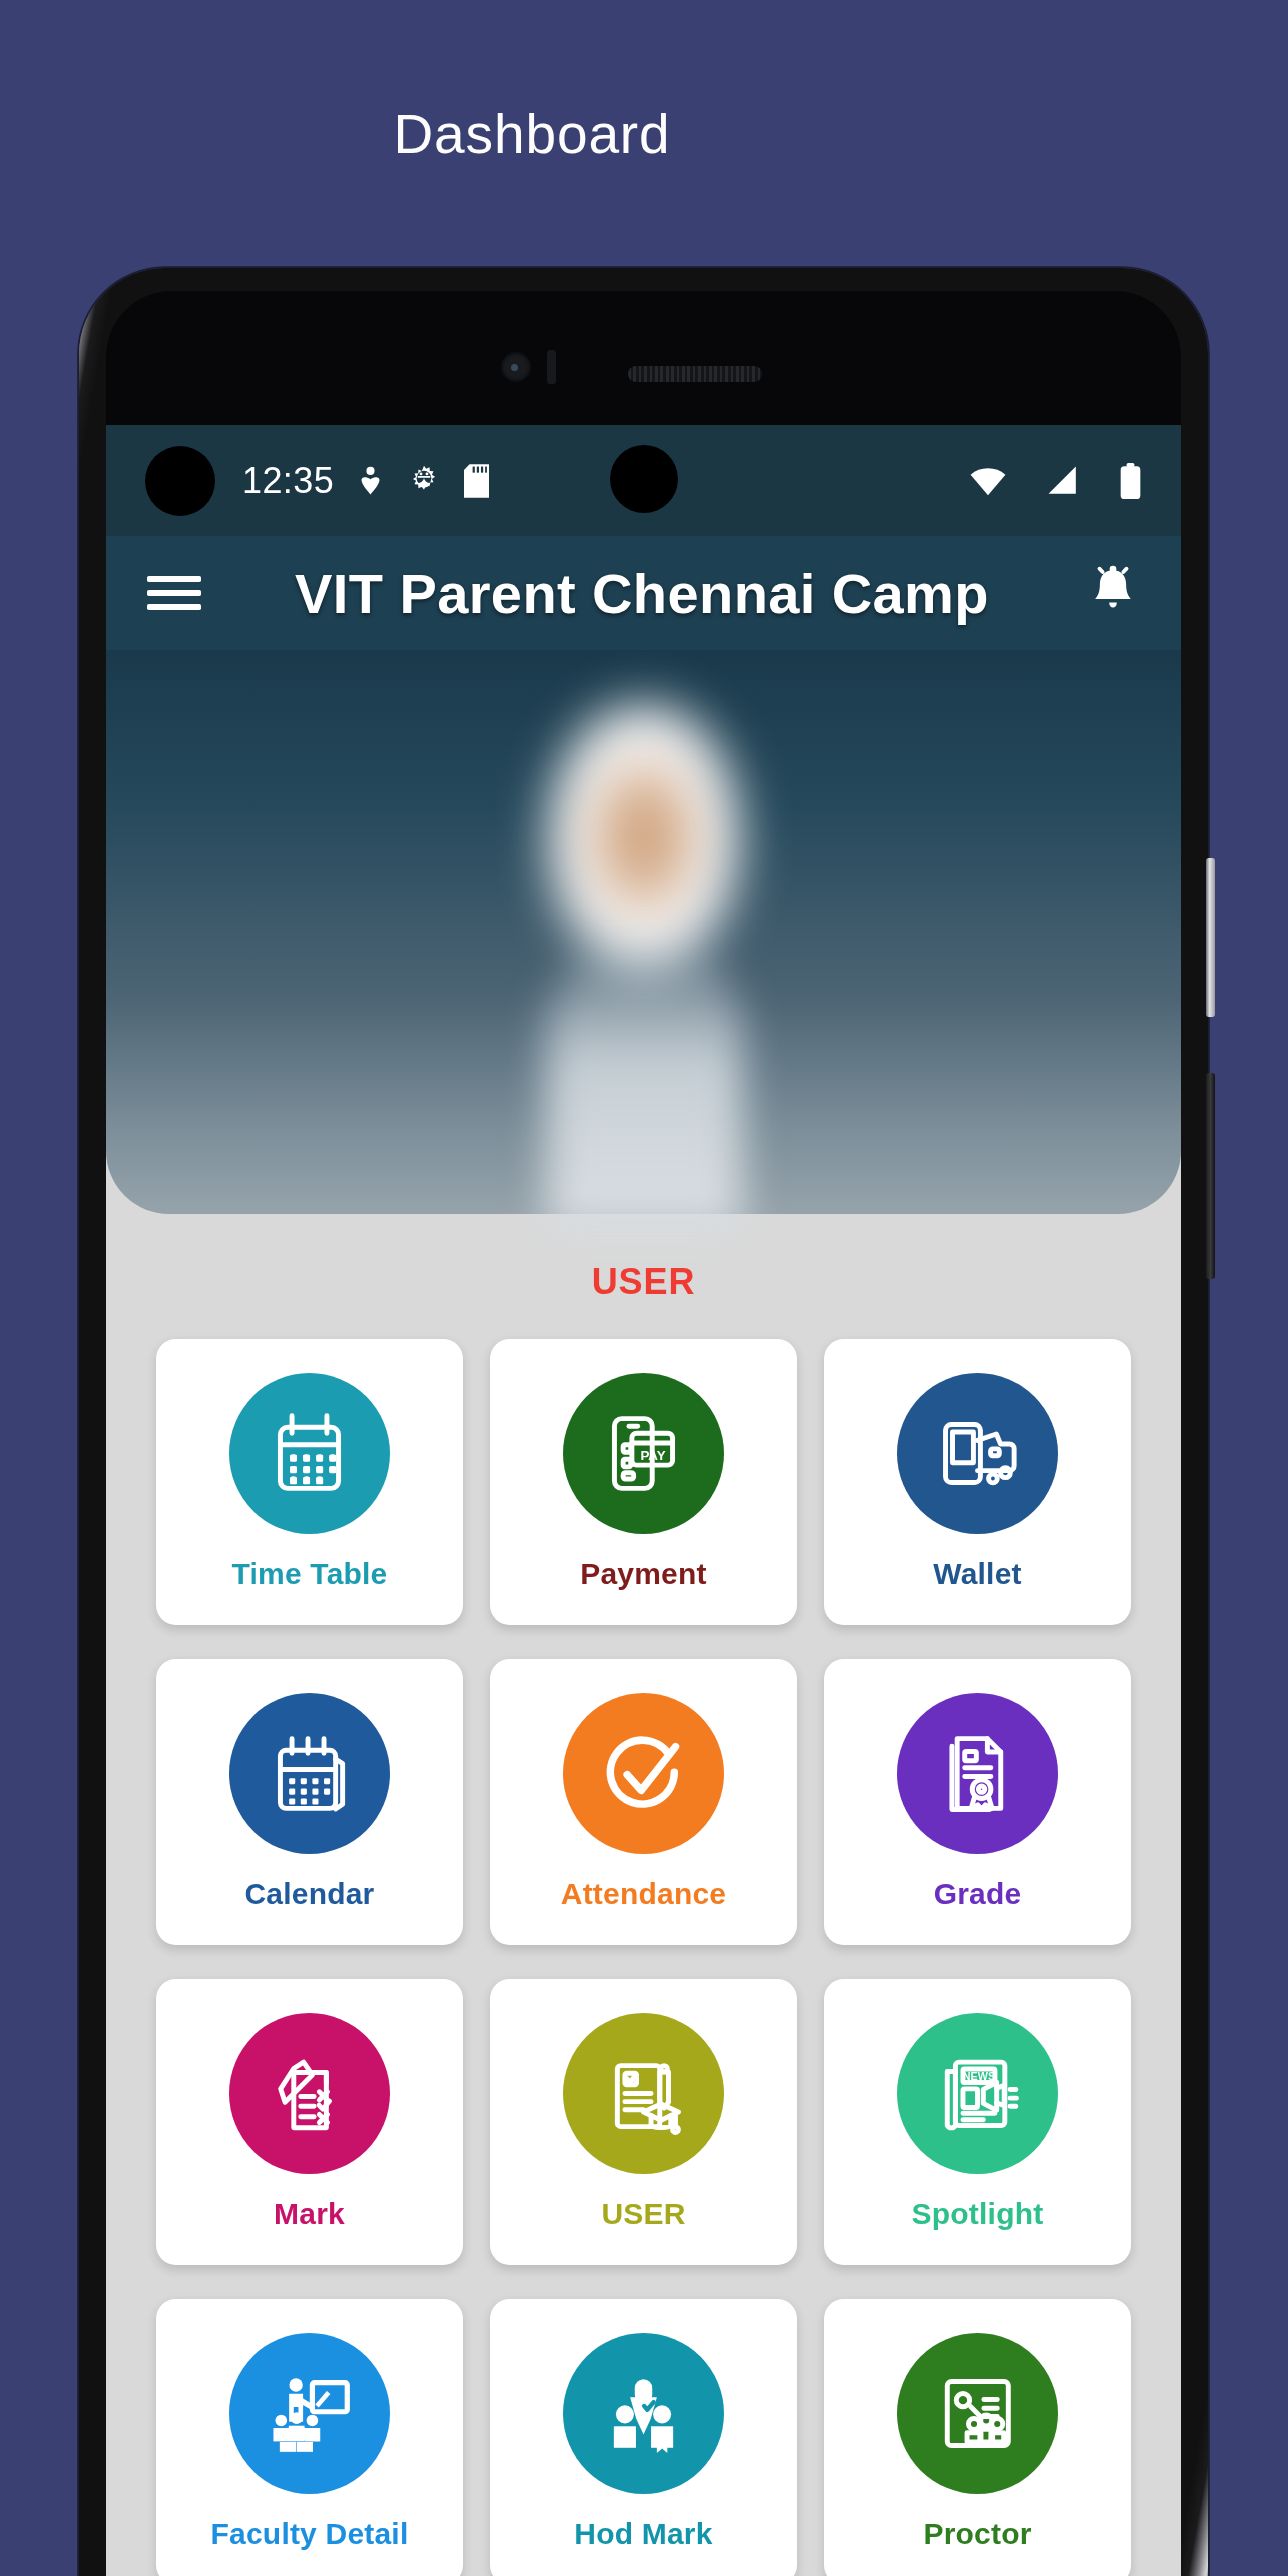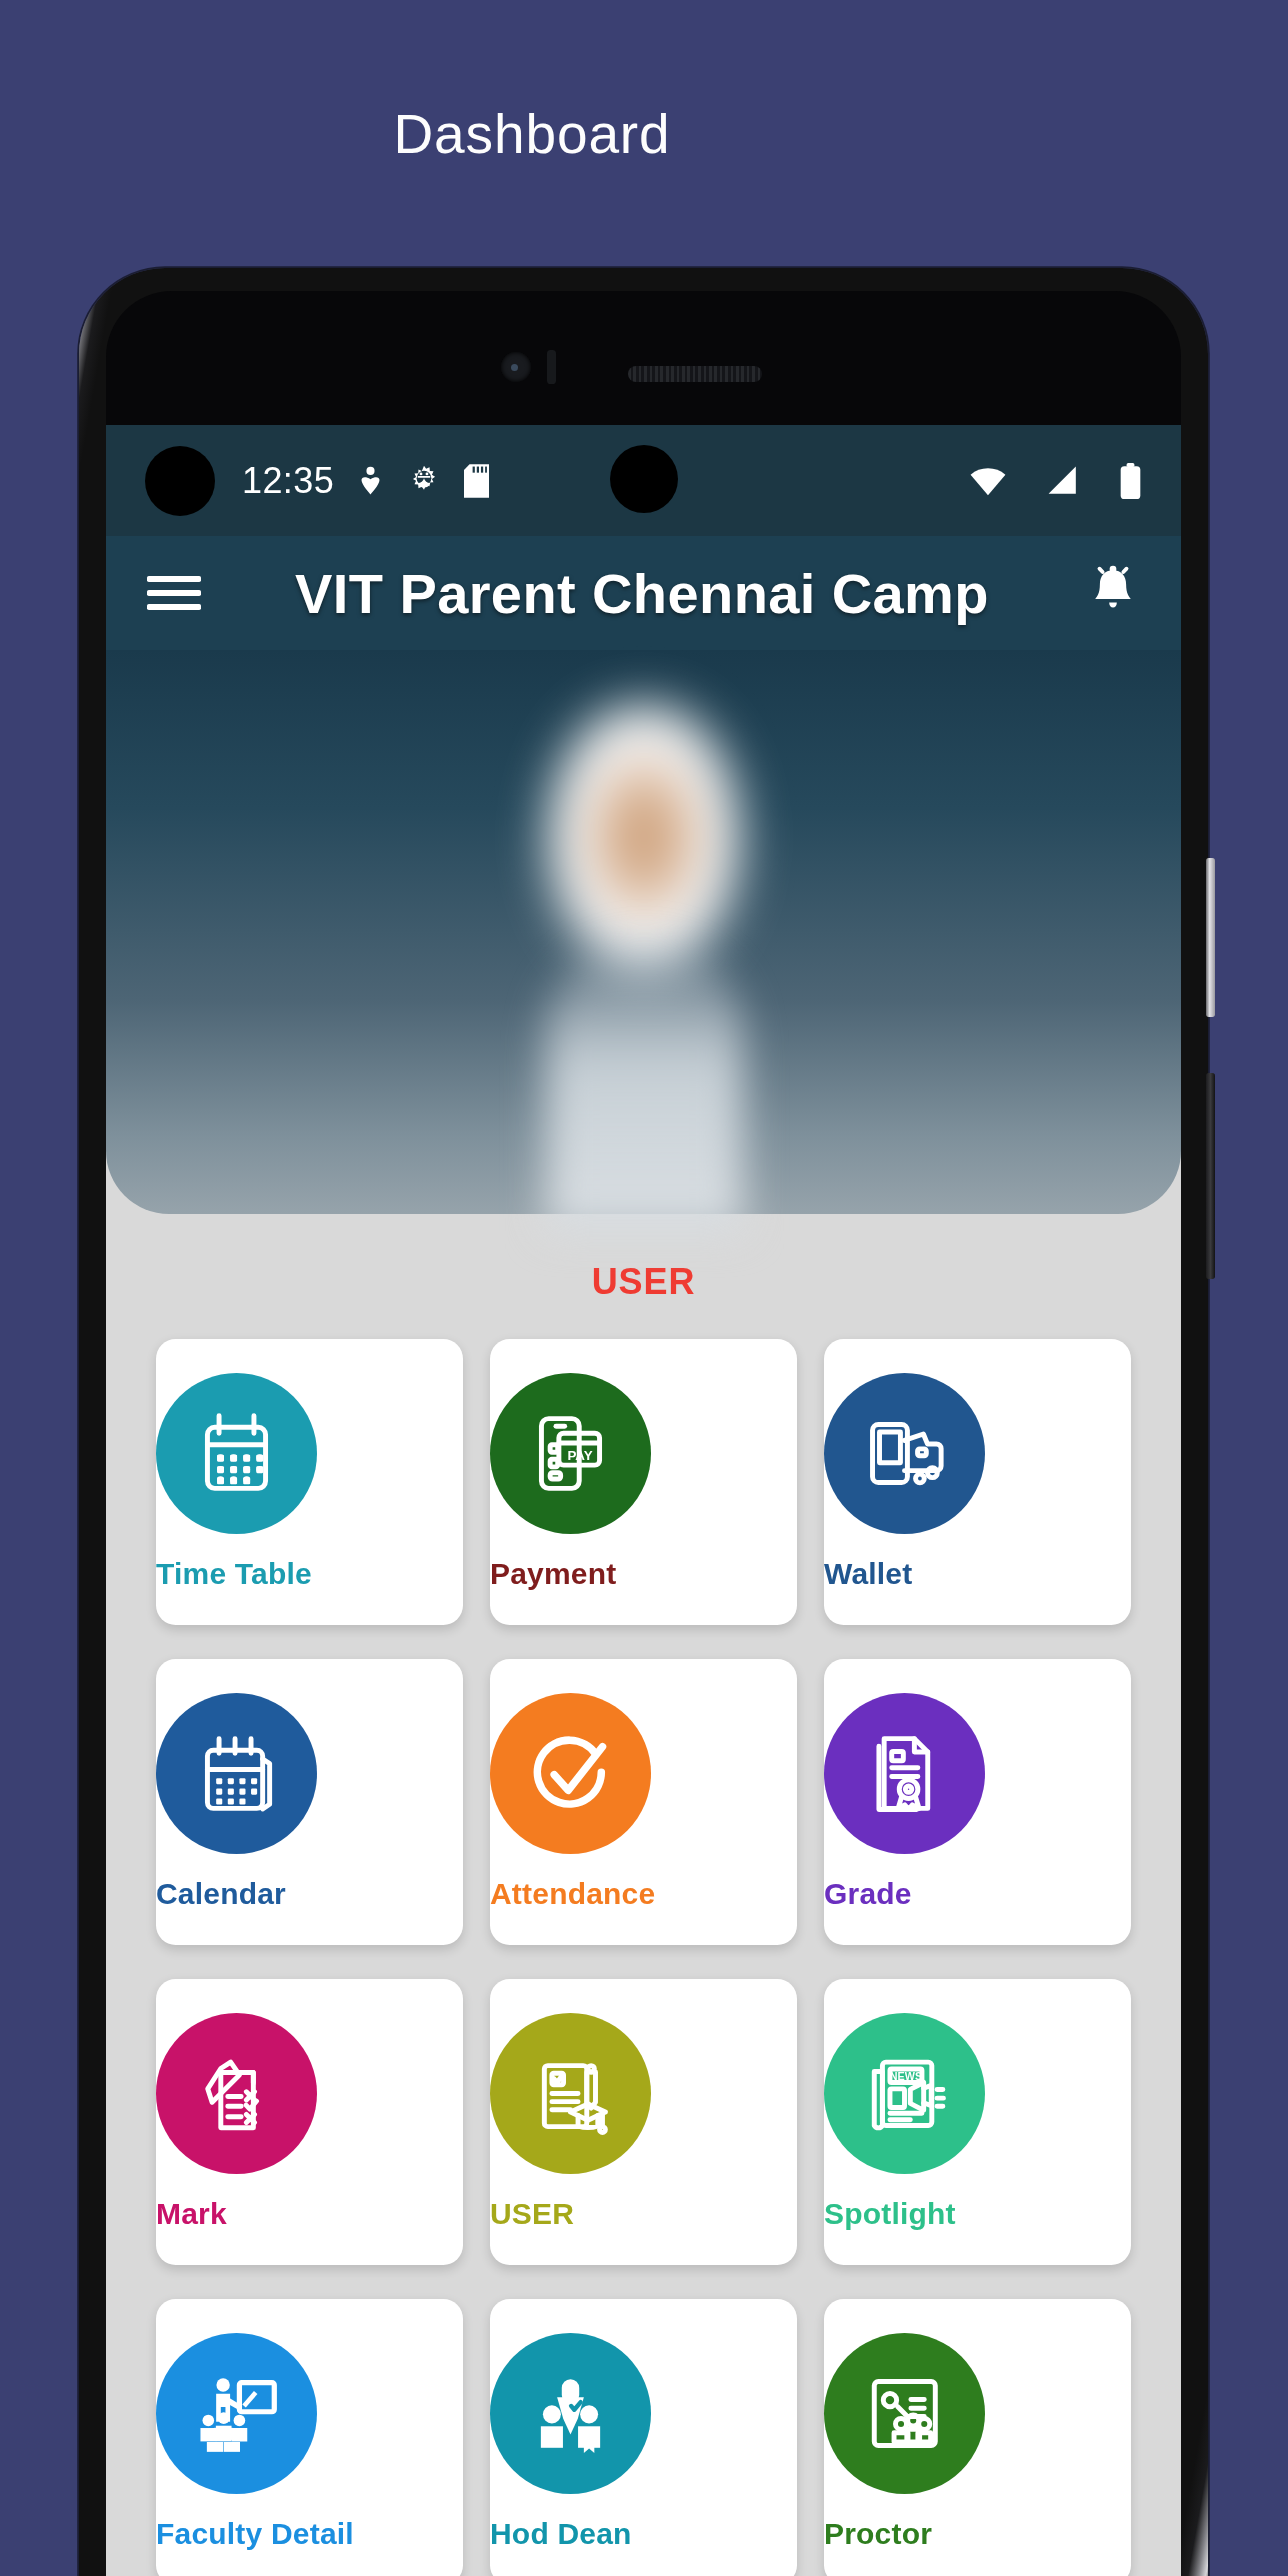--- a/index.html
+++ b/index.html
@@ -121,21 +121,21 @@
     padding:47px 0 36px; letter-spacing:0.9px;
   }
 
   
   #tile-grid{
     display:grid; grid-template-columns:repeat(3,1fr);
     gap:34px 27px; padding:0 50px;
   }
   .tile{
     background:#fff; border-radius:19.7px; height:286px;
-    display:flex; flex-direction:column; align-items:flex-start; justify-content:center;
+    display:flex; flex-direction:column; align-items:center; justify-content:center;
     box-shadow:0 4.5px 10.7px rgba(0,0,0,.14);
     cursor:pointer;
   }
   .tile-icon-circle{
     width:161px; height:161px; border-radius:50%;
     display:flex; align-items:center; justify-content:center;
     margin-bottom:23px;
   }
   .tile-icon-circle svg{ width:93px; height:93px; }
   .tile-label{ font-size:30px; font-weight:bold; letter-spacing:0.2px; }
@@ -438,21 +438,21 @@
                 <path d="M16 4.2 a3 3 0 0 1 3 3 v2.4 a3 3 0 0 1 -6 0 V7.2 a3 3 0 0 1 3-3z"></path>
     <path d="M11.4 10.4 h9.2 l-2.1 7.4 -2.5 5.4 -2.5-5.4z"></path>
     <path d="M16.2 13.4 l1.1 1.3 2.2-2.6" fill="none" stroke="#1295ab" stroke-width="1.5" stroke-linecap="round" stroke-linejoin="round"></path>
     <circle cx="9.6" cy="16.3" r="3.1"></circle>
                 <path d="M5.8 20.4h7.6v7.4H5.8z" rx="1"></path>
     <circle cx="22.4" cy="16.3" r="3.1"></circle>
                 <path d="M18.6 20.4h7.6v7.4h-7.6z"></path>
     <path d="M20.6 25 h3.6 v4.6 l-1.8-1.6 -1.8 1.6z"></path>
               </svg>
             </div>
-            <div class="tile-label" style="color: rgb(18, 149, 171);">Hod Dean</div>
+            <div class="tile-label" style="color: rgb(18, 149, 171);">Hod Mark</div>
           </div>
           <div class="tile">
             <div class="tile-icon-circle" style="background: rgb(46, 125, 30);">
               <svg viewBox="0 0 32 32">
                 <g fill="none" stroke="#fff" stroke-width="1.7" stroke-linecap="round" stroke-linejoin="round">
                   <rect x="5.6" y="5" width="21" height="22" rx="1.4"></rect>
     <circle cx="11" cy="11.4" r="2.3"></circle>
     <path d="M13.6 13.6 l3.4 3.4h5.8"></path>
                   <path d="M18.2 11.2h4.6M18.2 14.2h4.6"></path>
     <circle cx="14.8" cy="19.6" r="1.9"></circle>

